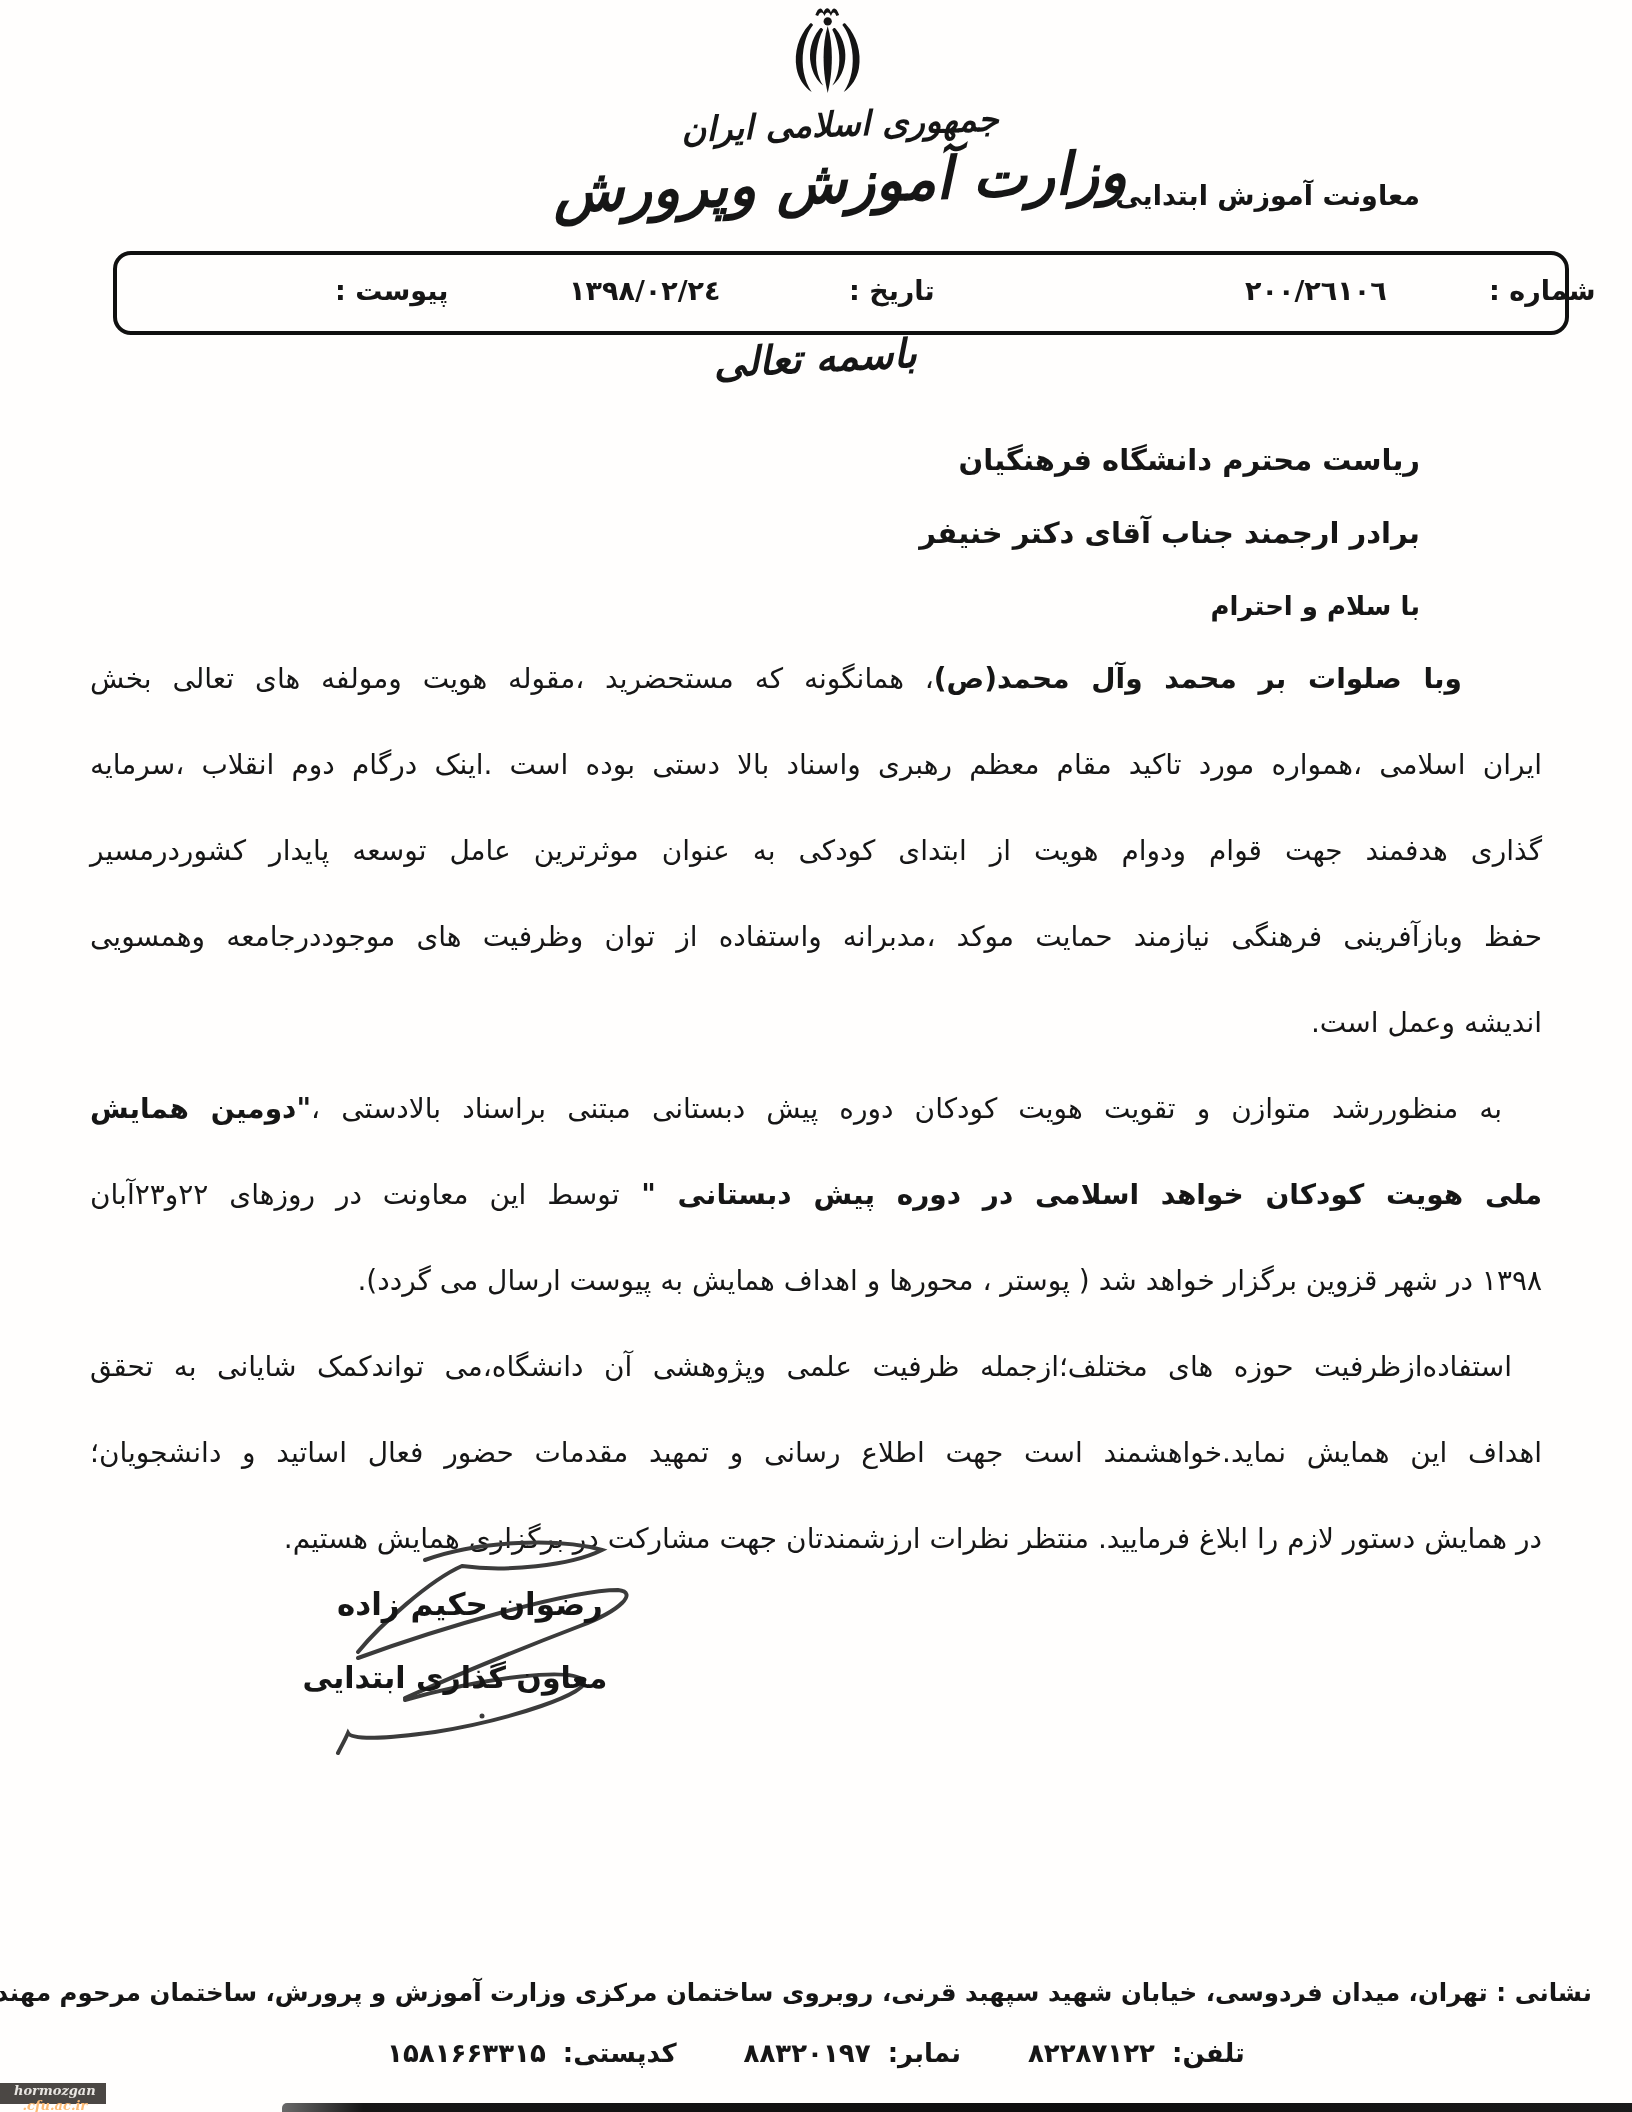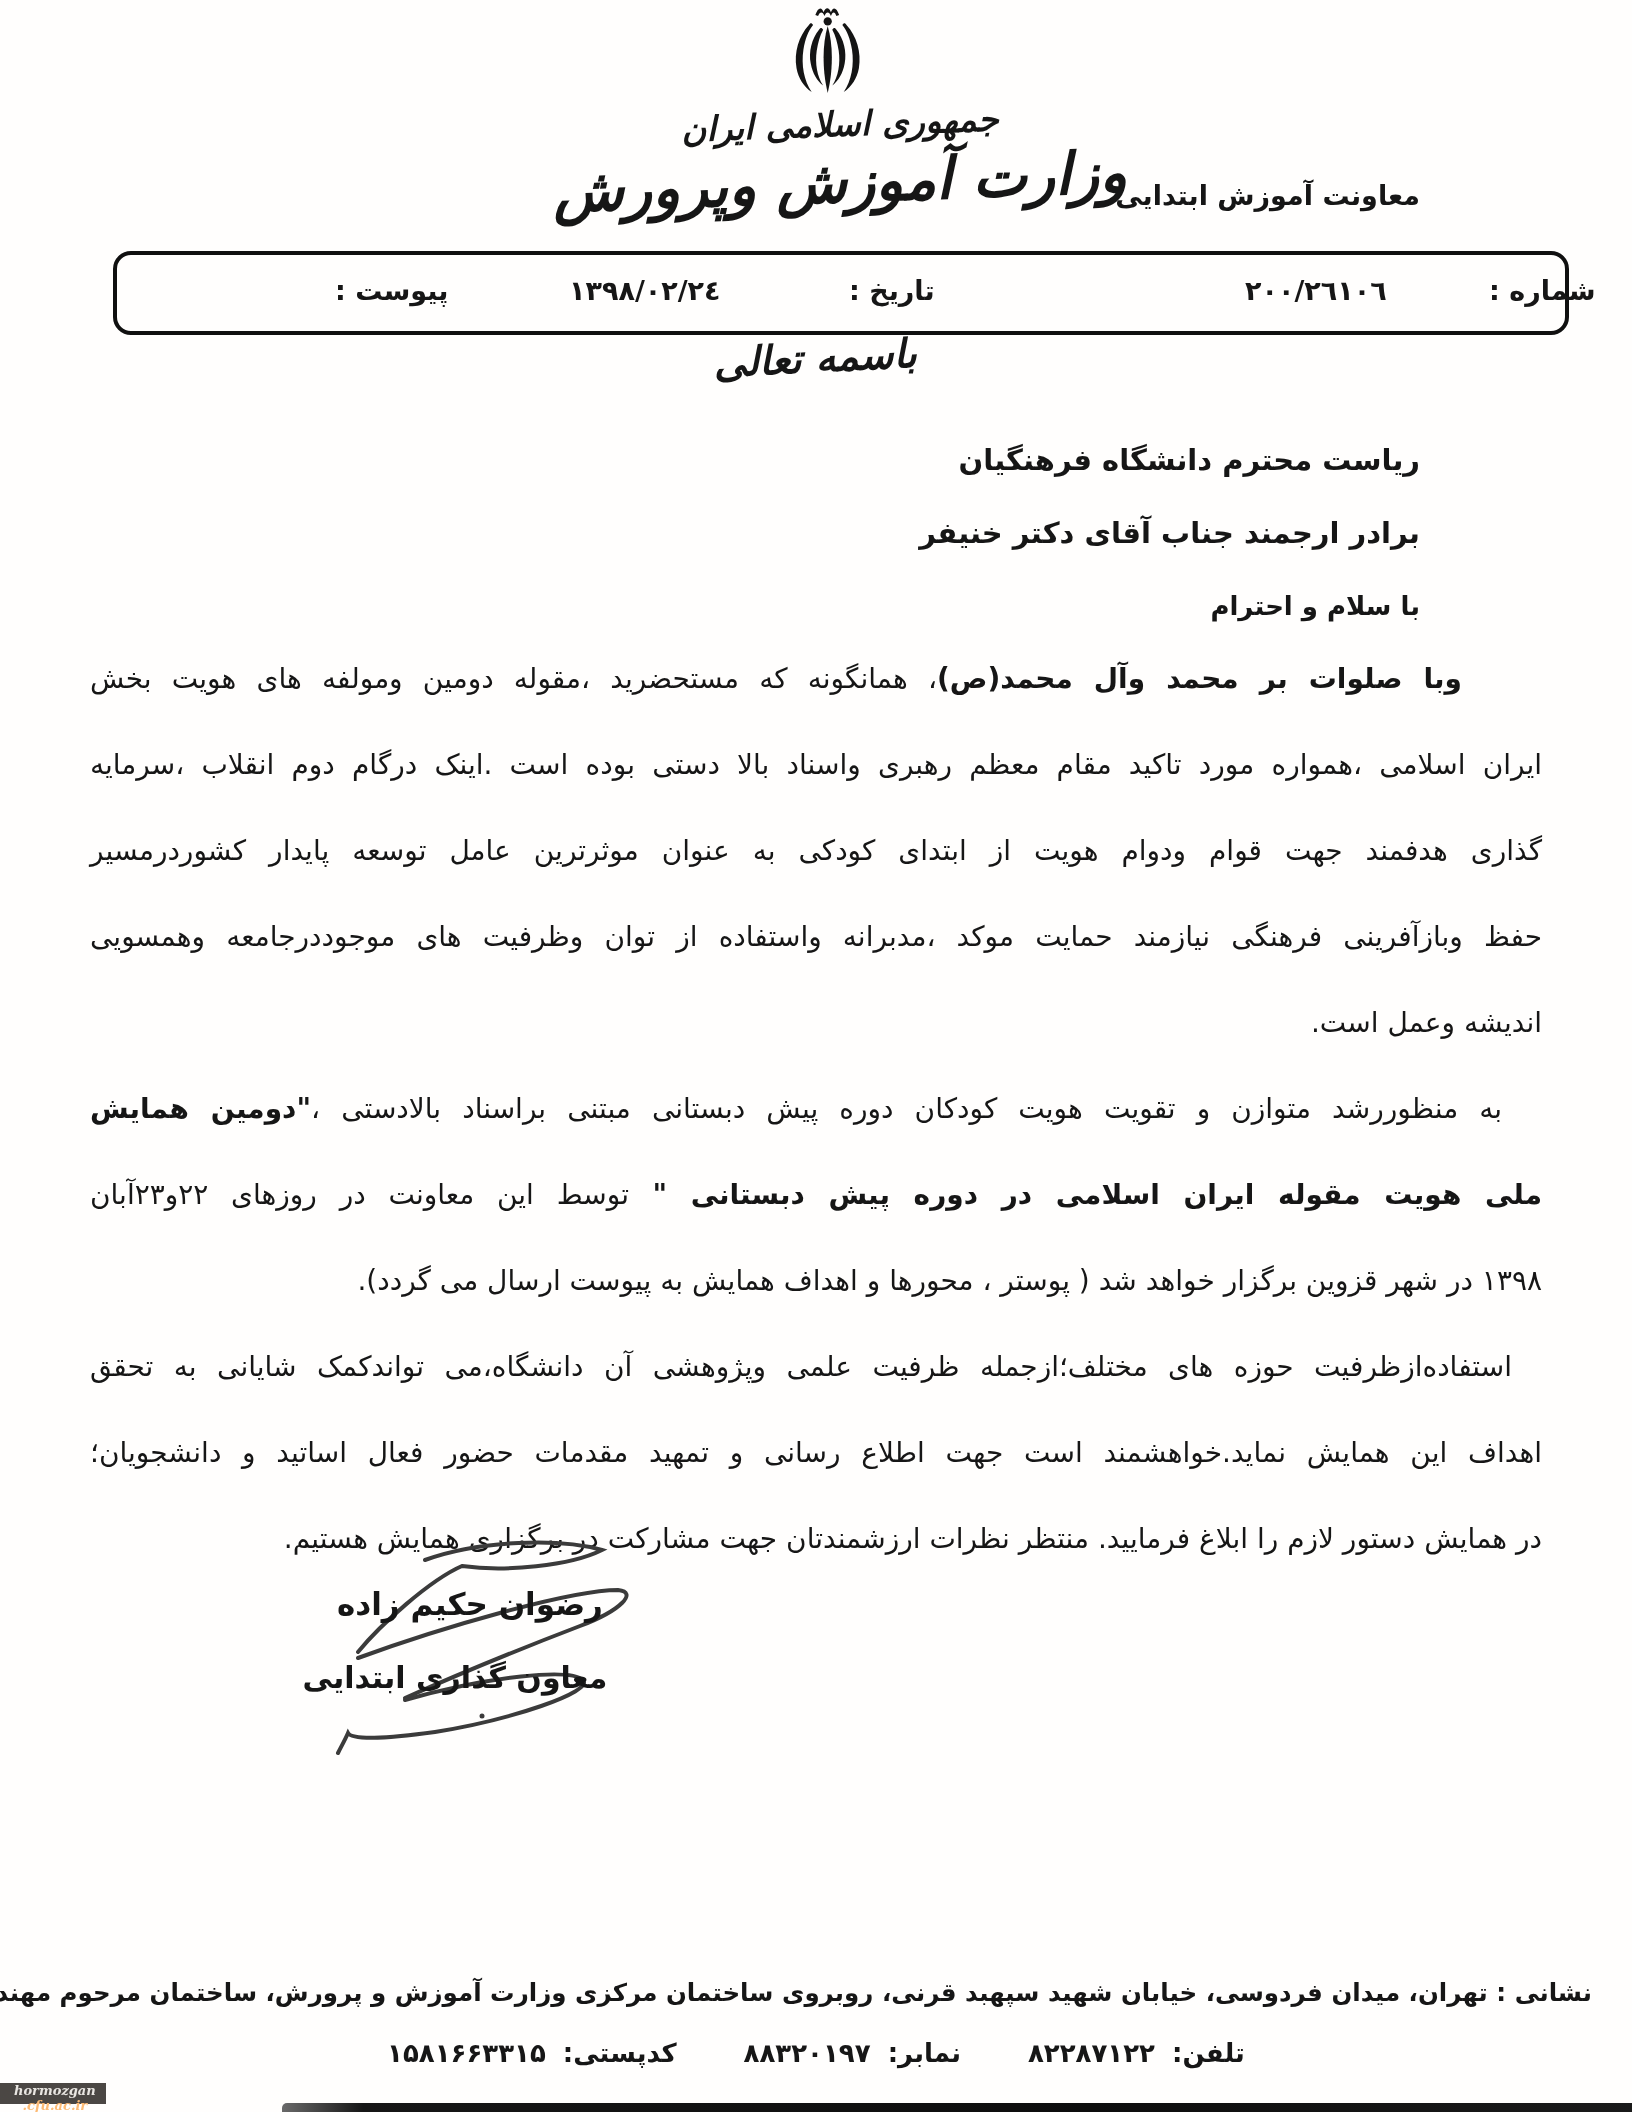--- a/index.html
+++ b/index.html
@@ -129,27 +129,27 @@
 
   <div class="abs besmellah">باسمه تعالی</div>
 
   <div class="abs recipient">
     <div class="r-line">ریاست محترم دانشگاه فرهنگیان</div>
     <div class="r-line">برادر ارجمند جناب آقای دکتر خنیفر</div>
     <div class="r-line r-salutation">با سلام و احترام</div>
   </div>
 
   <div class="abs letter-body">
-      <div class="body-line" style="padding-right: 80px;"><span class="b">وبا صلوات بر محمد وآل محمد(ص)</span><span>، همانگونه که مستحضرید ،مقوله دومین  ومولفه های  هویت بخش</span></div>
+      <div class="body-line" style="padding-right: 80px;"><span class="b">وبا صلوات بر محمد وآل محمد(ص)</span><span>، همانگونه که مستحضرید ،مقوله هویت  ومولفه های  تعالی بخش</span></div>
       <div class="body-line"><span>ایران اسلامی  ،همواره مورد تاکید مقام معظم رهبری واسناد بالا دستی بوده است .اینک درگام دوم انقلاب ،سرمایه</span></div>
       <div class="body-line"><span>گذاری هدفمند جهت قوام ودوام هویت از ابتدای کودکی به عنوان موثرترین عامل توسعه پایدار کشوردرمسیر</span></div>
       <div class="body-line"><span>حفظ وبازآفرینی فرهنگی نیازمند حمایت موکد ،مدبرانه واستفاده از توان وظرفیت های موجوددرجامعه وهمسویی</span></div>
       <div class="body-line line-end"><span>اندیشه وعمل است.</span></div>
       <div class="body-line" style="padding-right: 40px;"><span>به منظوررشد متوازن و تقویت هویت کودکان دوره پیش دبستانی مبتنی براسناد بالادستی ،</span><span class="b">"دومین همایش</span></div>
-      <div class="body-line"><span class="b">ملی هویت مقوله ایران اسلامی در دوره پیش دبستانی " </span><span>توسط این معاونت در روزهای ۲۲و۲۳آبان</span></div>
+      <div class="body-line"><span class="b">ملی هویت کودکان خواهد اسلامی در دوره پیش دبستانی " </span><span>توسط این معاونت در روزهای ۲۲و۲۳آبان</span></div>
       <div class="body-line line-end"><span>۱۳۹۸ در شهر قزوین برگزار خواهد شد ( پوستر ، محورها و اهداف همایش به پیوست ارسال می گردد).</span></div>
       <div class="body-line" style="padding-right: 30px;"><span>استفاده‌ازظرفیت حوزه های مختلف؛ازجمله ظرفیت علمی وپژوهشی آن دانشگاه،می تواندکمک شایانی به تحقق</span></div>
       <div class="body-line"><span>اهداف این همایش نماید.خواهشمند است جهت اطلاع رسانی و تمهید مقدمات حضور فعال اساتید و دانشجویان؛</span></div>
       <div class="body-line line-end"><span>در همایش دستور لازم را ابلاغ فرمایید. منتظر نظرات ارزشمندتان جهت مشارکت در برگزاری همایش هستیم.</span></div>
     </div>
 
   <svg class="abs signature-svg" viewBox="0 0 600 250" xmlns="http://www.w3.org/2000/svg" aria-hidden="true">
     <g fill="none" stroke="#3b3b3b" stroke-width="4" stroke-linecap="round">
       <path d="M 175 40 C 230 20 310 18 352 30 C 320 46 255 52 212 46 C 180 60 130 105 108 132"></path>
       <path d="M 108 138 C 190 108 320 70 368 70 C 388 72 372 90 330 106 C 262 132 200 158 155 178"></path>

